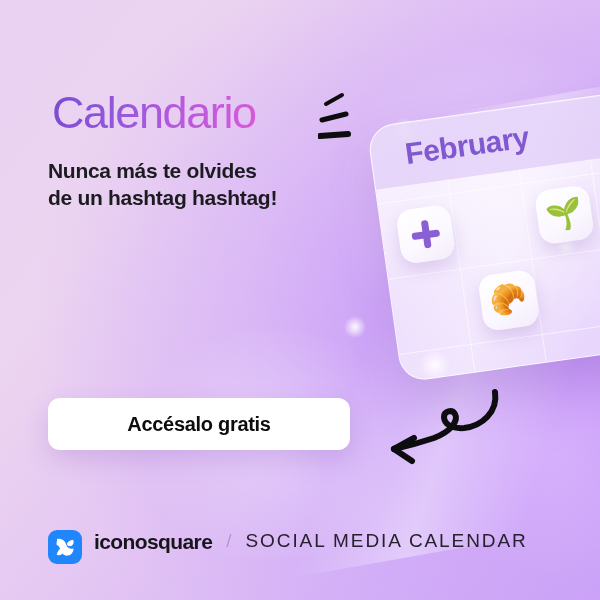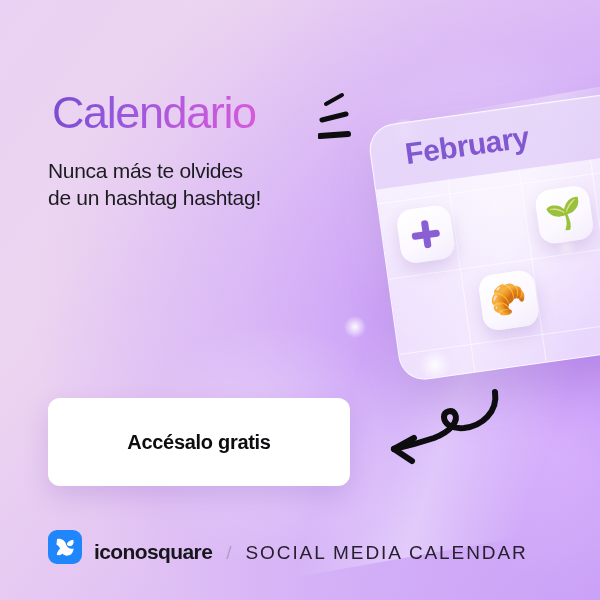--- a/index.html
+++ b/index.html
@@ -154,29 +154,29 @@
     color: #0d0d10;
     max-width: 350px;
   }
 
   .subhead {
     margin: 18px 0 0 0;
     font-size: 21px;
     line-height: 1.27;
     letter-spacing: -0.3px;
     color: #1b1b20;
-    font-weight: normal;
+    font-weight: bold;
   }
 
   .cta-button {
     position: absolute;
     left: 48px;
     top: 398px;
     width: 302px;
-    height: 88px;
+    height: 52px;
     border: none;
     border-radius: 12px;
     background: #ffffff;
     box-shadow: 0 10px 24px rgba(126,74,178,0.20);
     color: #0d0d10;
     font-family: "Liberation Sans", sans-serif;
     font-size: 20px;
     font-weight: bold;
     letter-spacing: -0.3px;
     cursor: pointer;
@@ -185,21 +185,21 @@
   
   .spark-lines { position: absolute; left: 318px; top: 88px; width: 56px; height: 56px; }
   .arrow-doodle { position: absolute; left: 382px; top: 382px; width: 130px; height: 90px; }
 
   
   .footer {
     position: absolute;
     left: 48px;
     bottom: 36px;
     display: flex;
-    align-items: flex-end;
+    align-items: flex-start;
     gap: 12px;
   }
   .logo-mark {
     width: 34px; height: 34px;
     border-radius: 9px;
     background: #1f86fb;
     display: flex; align-items: center; justify-content: center;
     flex: 0 0 auto;
   }
   .brand-name {

